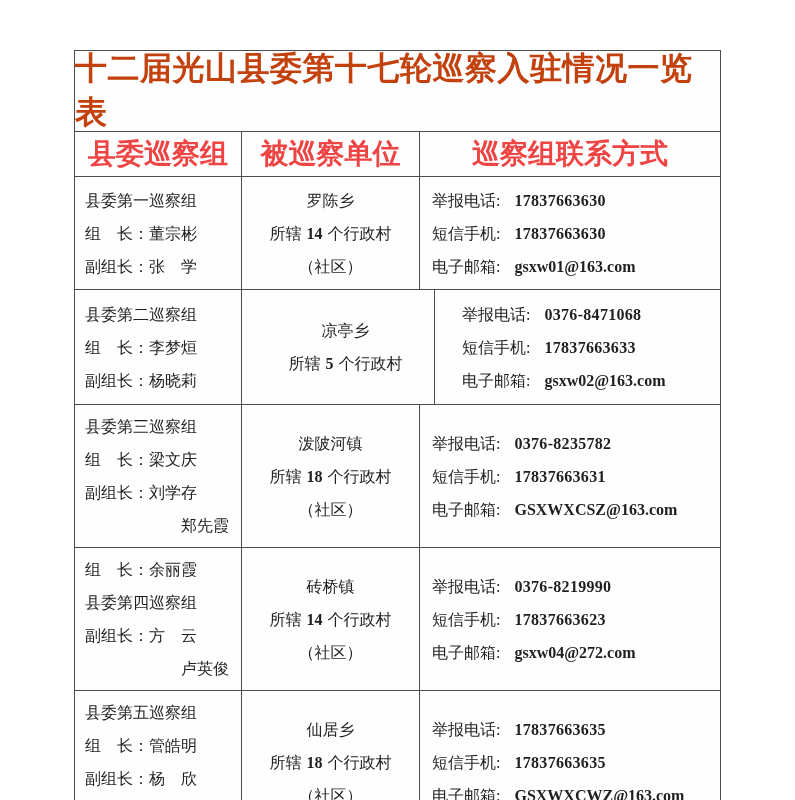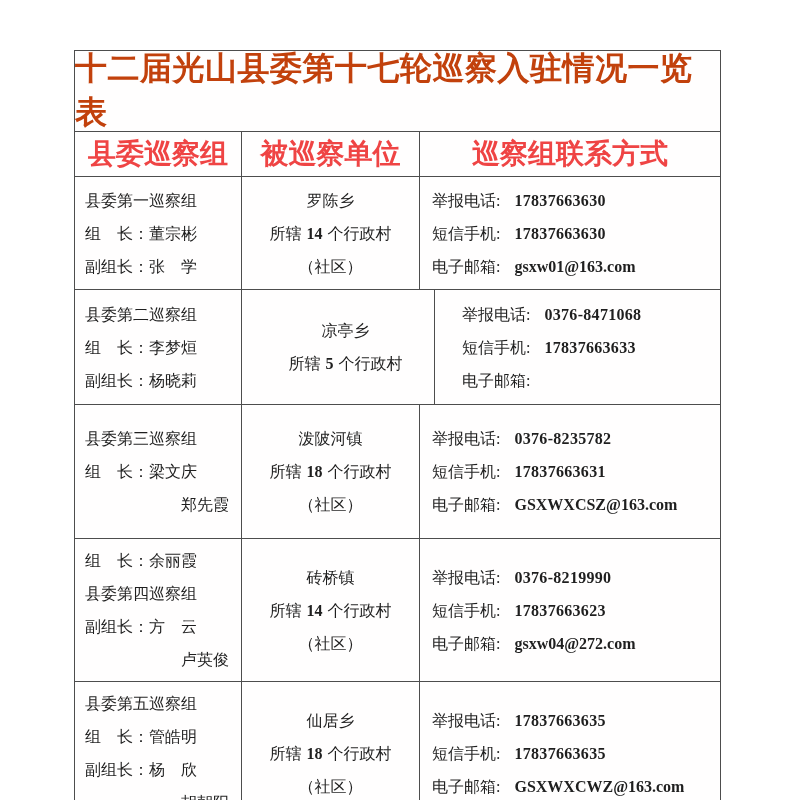--- a/index.html
+++ b/index.html
@@ -127,28 +127,30 @@
       <div class="contact-line">
         <span class="contact-label">举报电话:</span>
         <span class="contact-value">0376-8471068</span>
       </div>
       <div class="contact-line">
         <span class="contact-label">短信手机:</span>
         <span class="contact-value">17837663633</span>
       </div>
       <div class="contact-line">
         <span class="contact-label">电子邮箱:</span>
+        <span class="contact-value email">gsxw02@163.com</span>
       </div>
     </div>
   </div>
 
   <div class="data-row r3">
     <div class="cell group-cell">
       <div class="group-line">县委第三巡察组</div>
       <div class="group-line">组　长：梁文庆</div>
+      <div class="group-line">副组长：刘学存</div>
       <div class="group-line extra-line hide-if-empty">郑先霞</div>
     </div>
     <div class="cell unit-cell">
       <div>泼陂河镇</div>
       <div class="unit-villages">
         <span>所辖</span>
           <span class="num-bold">18</span>
           <span>个行政村</span>
       </div>
       <div class="hide-if-empty">（社区）</div>

